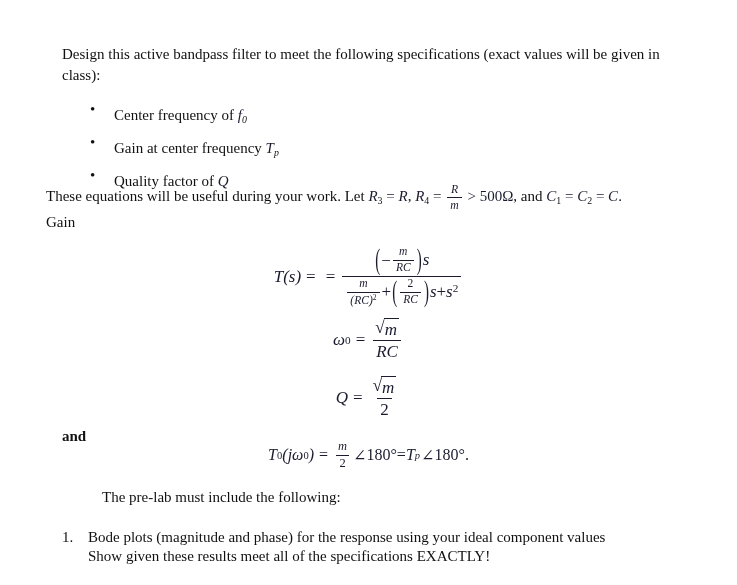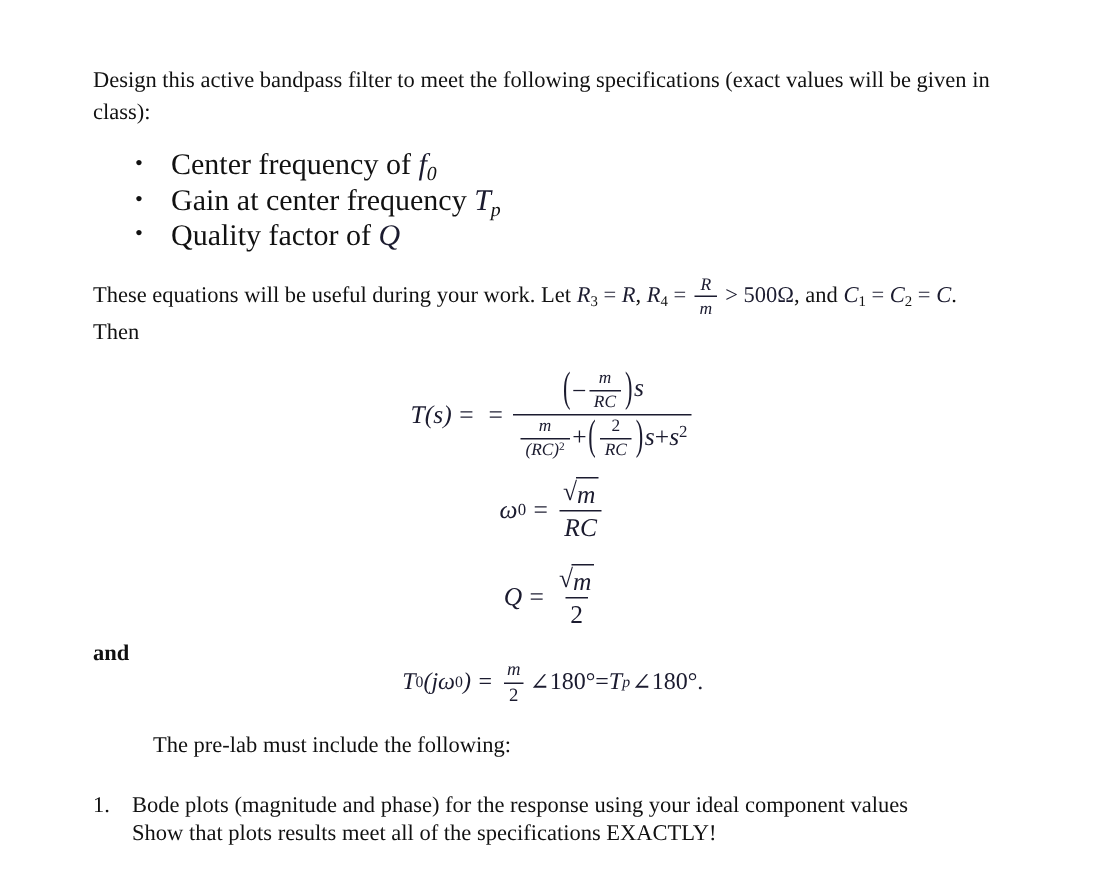--- a/index.html
+++ b/index.html
@@ -23,37 +23,37 @@
   }
 
   
   .para {
     position: absolute;
     font-size: 15px;
     line-height: 21px;
     color: #111111;
   }
   .para.intro   { left: 62px; top: 44px;  width: 622px; }
-  .para.eqintro { left: 62px; top: 183px; width: 640px; }
+  .para.eqintro { left: 46px; top: 183px; width: 640px; }
   .para.andlbl  { left: 62px; top: 426px; font-weight: bold; }
   .para.prelab  { left: 62px; top: 487px; width: 500px; margin-left: 40px; }
 
   
   .bullets {
     position: absolute;
     left: 62px;
     top: 101px;
     margin: 0;
     padding: 0;
     list-style: none;
   }
   .bullets li {
     position: relative;
-    font-size: 20px;
-    line-height: 18px;
+    font-size: 15px;
+    line-height: 28px;
     padding-left: 52px;
     color: #111111;
     white-space: nowrap;
   }
   .bullets li::before {
     content: "\2022";
     position: absolute;
     left: 28px;
     top: -1px;
     font-size: 15px;
@@ -174,21 +174,21 @@
     <li>
       <span>Quality factor of </span><span class="math mi">Q</span>
     </li>
   </ul>
 
   <div class="para eqintro">
     <span>These equations will be useful during your work.  Let </span><span class="math mi">R</span><sub class="sub-r">3</sub><span class="math mr"> = </span><span class="math mi">R</span><span>, </span><span class="math mi">R</span><sub class="sub-r">4</sub><span class="math mr"> = </span><span class="frac small math">
         <span class="nm mi">R</span>
         <span class="dn mi">m</span>
       </span><span class="math mr"> &gt; </span><span class="math mr">500Ω</span><span>, and </span><span class="math mi">C</span><sub class="sub-r">1</sub><span class="math mr"> = </span><span class="math mi">C</span><sub class="sub-r">2</sub><span class="math mr"> = </span><span class="math mi">C</span><span>.</span><br>
-    <span>Then</span>
+    <span>Gain</span>
   </div>
 
   <div class="eqblock eq-T">
     <span class="eqrow math">
       <span class="mi">T</span>
         <span class="mi">(s)</span>
       <span class="op">=</span>
       <span class="op">=</span>
       <span class="frac">
         <span class="nm">
@@ -274,17 +274,17 @@
         <span class="mr">.</span>
     </span>
   </div>
 
   <div class="para prelab">The pre-lab must include the following:</div>
 
   <ol class="numlist">
     <li>
       <span class="num">1.</span>
       <span class="l2">Bode plots (magnitude and phase) for the response using your ideal component values</span>
-      <span class="l2">Show that plots results meet all of the specifications  EXACTLY!</span>
+      <span class="l2">Show given these results meet all of the specifications  EXACTLY!</span>
     </li>
   </ol>
 
 </div>
 
 </body></html>

